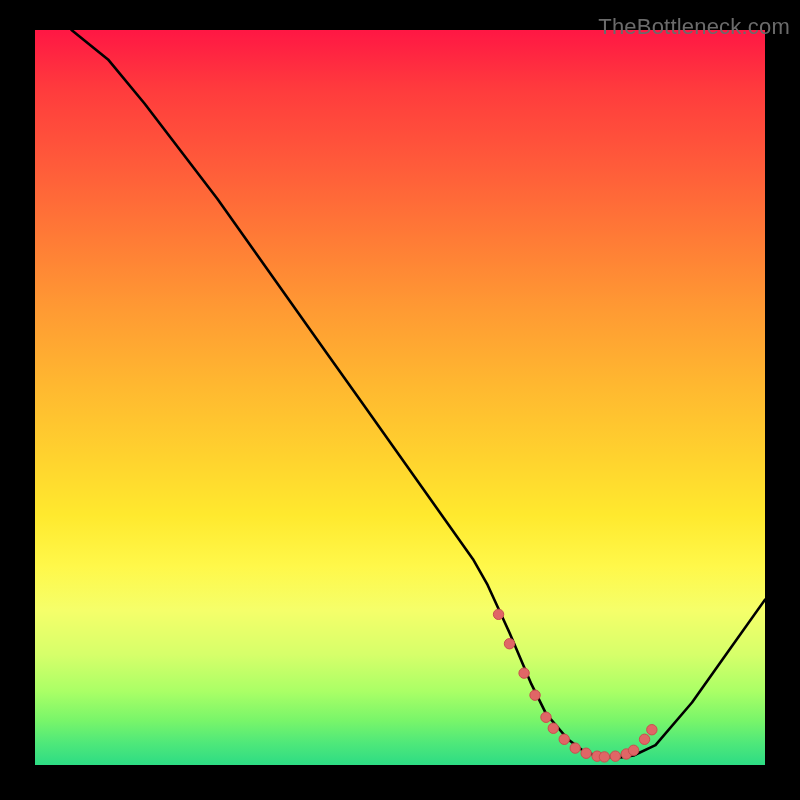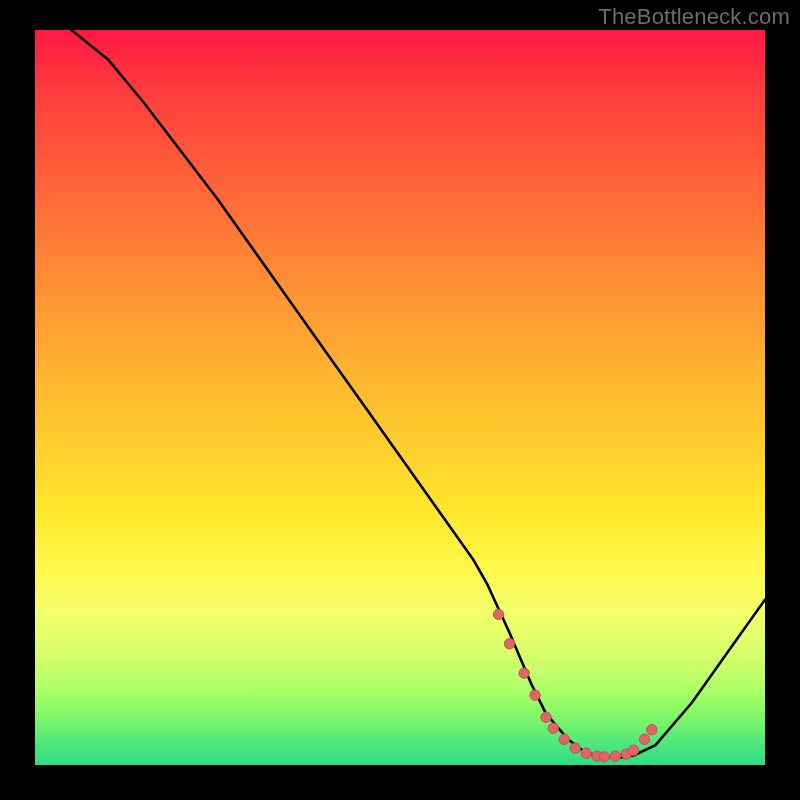--- a/index.html
+++ b/index.html
@@ -12,21 +12,21 @@
     font-family: Arial, Helvetica, sans-serif;
   }
   .frame {
     position: relative;
     width: 800px;
     height: 800px;
     background: #000;
   }
   .watermark {
     position: absolute;
-    top: 4px;
+    top: 14px;
     right: 10px;
     color: #6b6b6b;
     font-size: 22px;
     font-weight: 400;
     letter-spacing: 0.2px;
     z-index: 10;
   }
   .plot-area {
     position: absolute;
     left: 35px;

